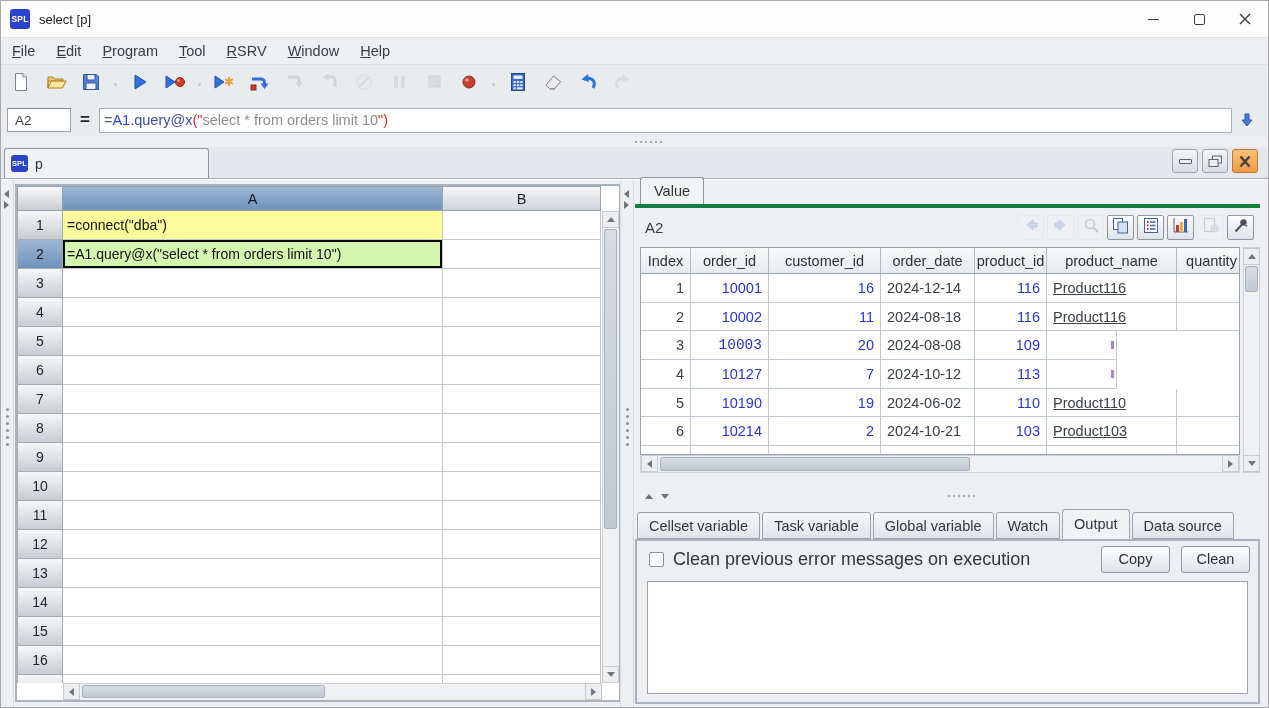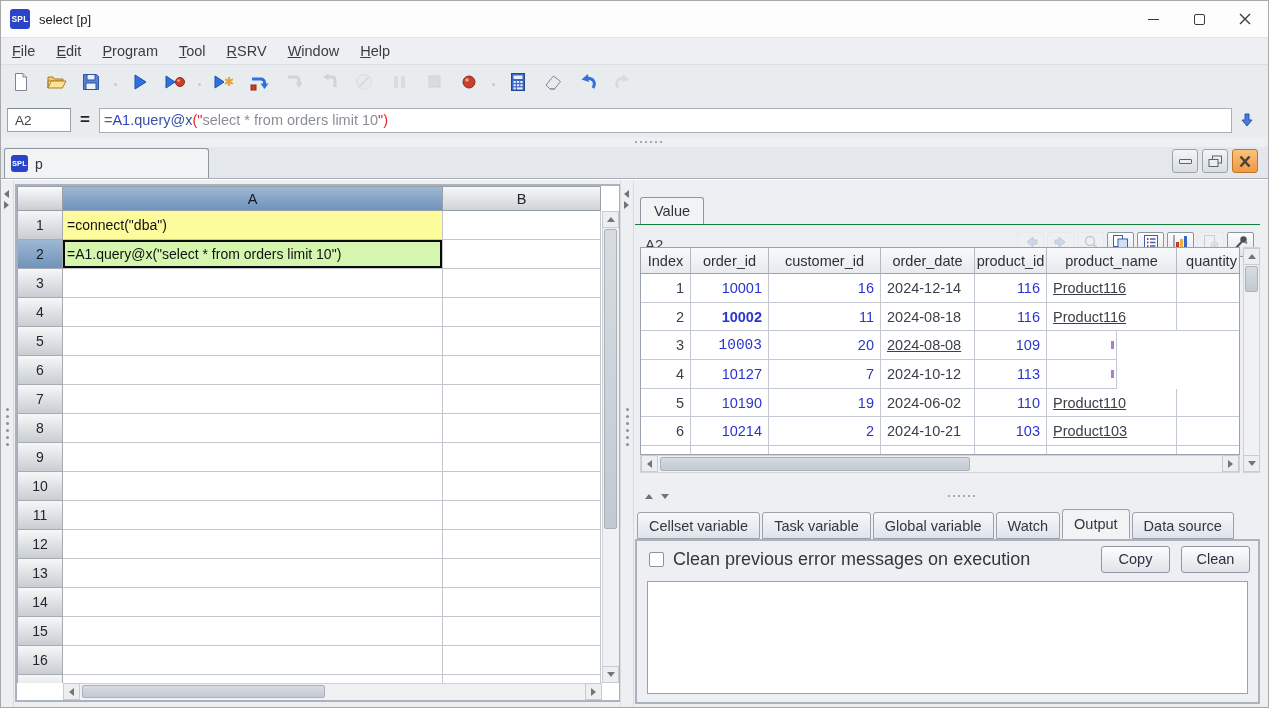--- a/index.html
+++ b/index.html
@@ -87,21 +87,21 @@
   .sc-btn { position:absolute; width:17px; height:17px; background:#eceef0; border:1px solid #c8ccd1;
             display:flex; align-items:center; justify-content:center; }
   .sc-thumb { position:absolute; background:linear-gradient(#d7dce2,#c2c9d1); border:1px solid #aab1b9; border-radius:2px; }
   .chev { width:0; height:0; }
   .chev.l { border-top:4px solid transparent; border-bottom:4px solid transparent; border-right:5px solid #70767e; }
   .chev.r { border-top:4px solid transparent; border-bottom:4px solid transparent; border-left:5px solid #70767e; }
   .chev.u { border-left:4px solid transparent; border-right:4px solid transparent; border-bottom:5px solid #70767e; }
   .chev.d { border-left:4px solid transparent; border-right:4px solid transparent; border-top:5px solid #70767e; }
   
   .right-panel { position:absolute; left:634px; right:8px; top:0; height:526px; }
-  .value-tab-row { height:45px; border-bottom:1px solid #15803d; position:relative; }
+  .value-tab-row { height:28px; border-bottom:4px solid #15803d; position:relative; }
   .value-tab { position:absolute; left:5px; bottom:0; height:27px; padding:0 13px; background:#f1f3f5;
                border:1px solid #8d959e; border-bottom:none; border-radius:3px 3px 0 0;
                font-size:14.5px; color:#333; display:flex; align-items:center; }
   .value-head { height:38px; display:flex; align-items:center; padding:0 6px 0 10px; }
   .value-cell-label { font-size:15px; color:#3a3d42; }
   .vbtns { margin-left:auto; display:flex; gap:3px; }
   .vbtn { width:27px; height:25px; display:flex; align-items:center; justify-content:center;
           border:1px solid #8d96a3; border-radius:2px; background:linear-gradient(#fdfdfe,#dfe3e9); }
   .vbtn.disabled { border-color:#dfe2e7; background:transparent; opacity:.4; }
   
@@ -536,32 +536,32 @@
           <div class="vt-c a-right plain" style="width: 50px;">1</div>
           <div class="vt-c a-right num" style="width: 78px;">10001</div>
           <div class="vt-c a-right num" style="width: 112px;">16</div>
           <div class="vt-c plain" style="width: 94px;">2024-12-14</div>
           <div class="vt-c a-right num" style="width: 72px;">116</div>
           <div class="vt-c link" style="width: 130px;">Product116</div>
           <div class="vt-c a-right num qty" style="width: 70px;"></div>
         </div>
         <div class="vt-row">
           <div class="vt-c a-right plain" style="width: 50px;">2</div>
-          <div class="vt-c a-right num" style="width: 78px; font-weight: bold;">10002</div>
+          <div class="vt-c a-right num" style="width: 78px;">10002</div>
           <div class="vt-c a-right num" style="width: 112px;">11</div>
           <div class="vt-c plain" style="width: 94px;">2024-08-18</div>
           <div class="vt-c a-right num" style="width: 72px;">116</div>
           <div class="vt-c link" style="width: 130px;">Product116</div>
           <div class="vt-c a-right num qty" style="width: 70px;"></div>
         </div>
         <div class="vt-row">
           <div class="vt-c a-right plain" style="width: 50px;">3</div>
           <div class="vt-c a-right num" style="width: 78px; font-family: Liberation Mono, monospace;">10003</div>
           <div class="vt-c a-right num" style="width: 112px;">20</div>
-          <div class="vt-c plain" style="width: 94px; text-decoration: underline;">2024-08-08</div>
+          <div class="vt-c plain" style="width: 94px;">2024-08-08</div>
           <div class="vt-c a-right num" style="width: 72px;">109</div>
           <div class="vt-c a-right num qty" style="width: 70px;"></div>
         </div>
         <div class="vt-row">
           <div class="vt-c a-right plain" style="width: 50px;">4</div>
           <div class="vt-c a-right num" style="width: 78px;">10127</div>
           <div class="vt-c a-right num" style="width: 112px;">7</div>
           <div class="vt-c plain" style="width: 94px;">2024-10-12</div>
           <div class="vt-c a-right num" style="width: 72px;">113</div>
           <div class="vt-c a-right num qty" style="width: 70px;"></div>

